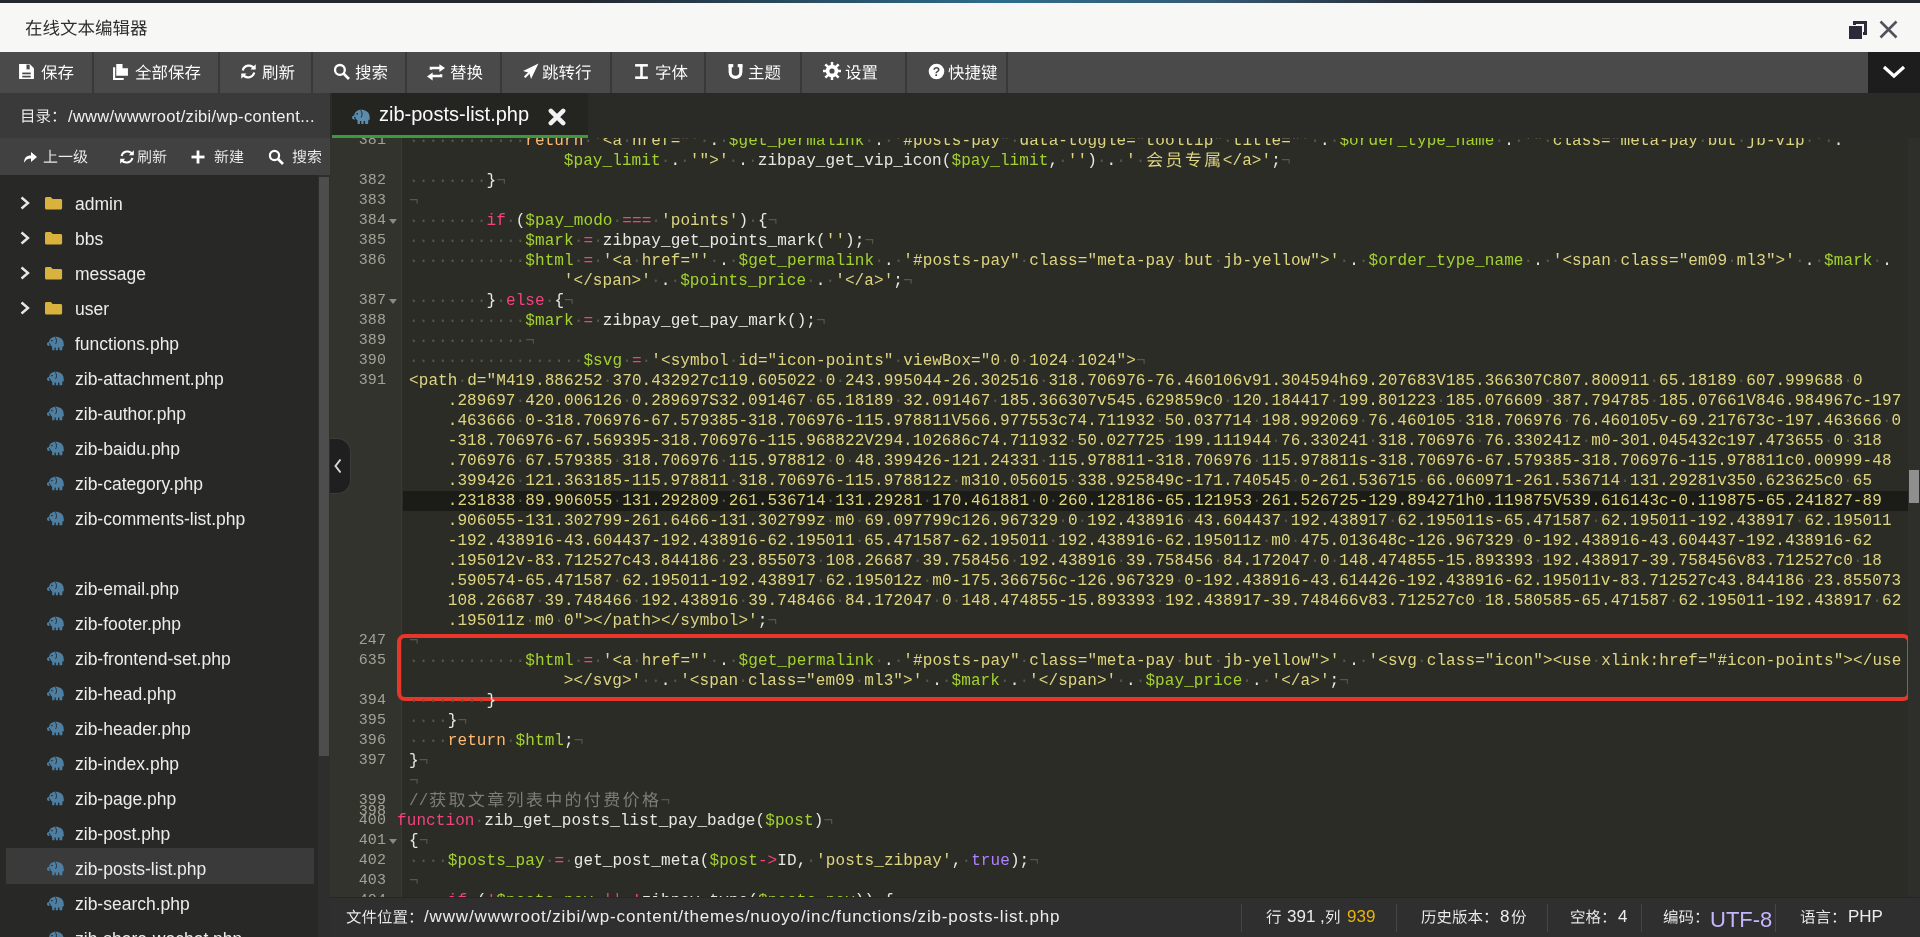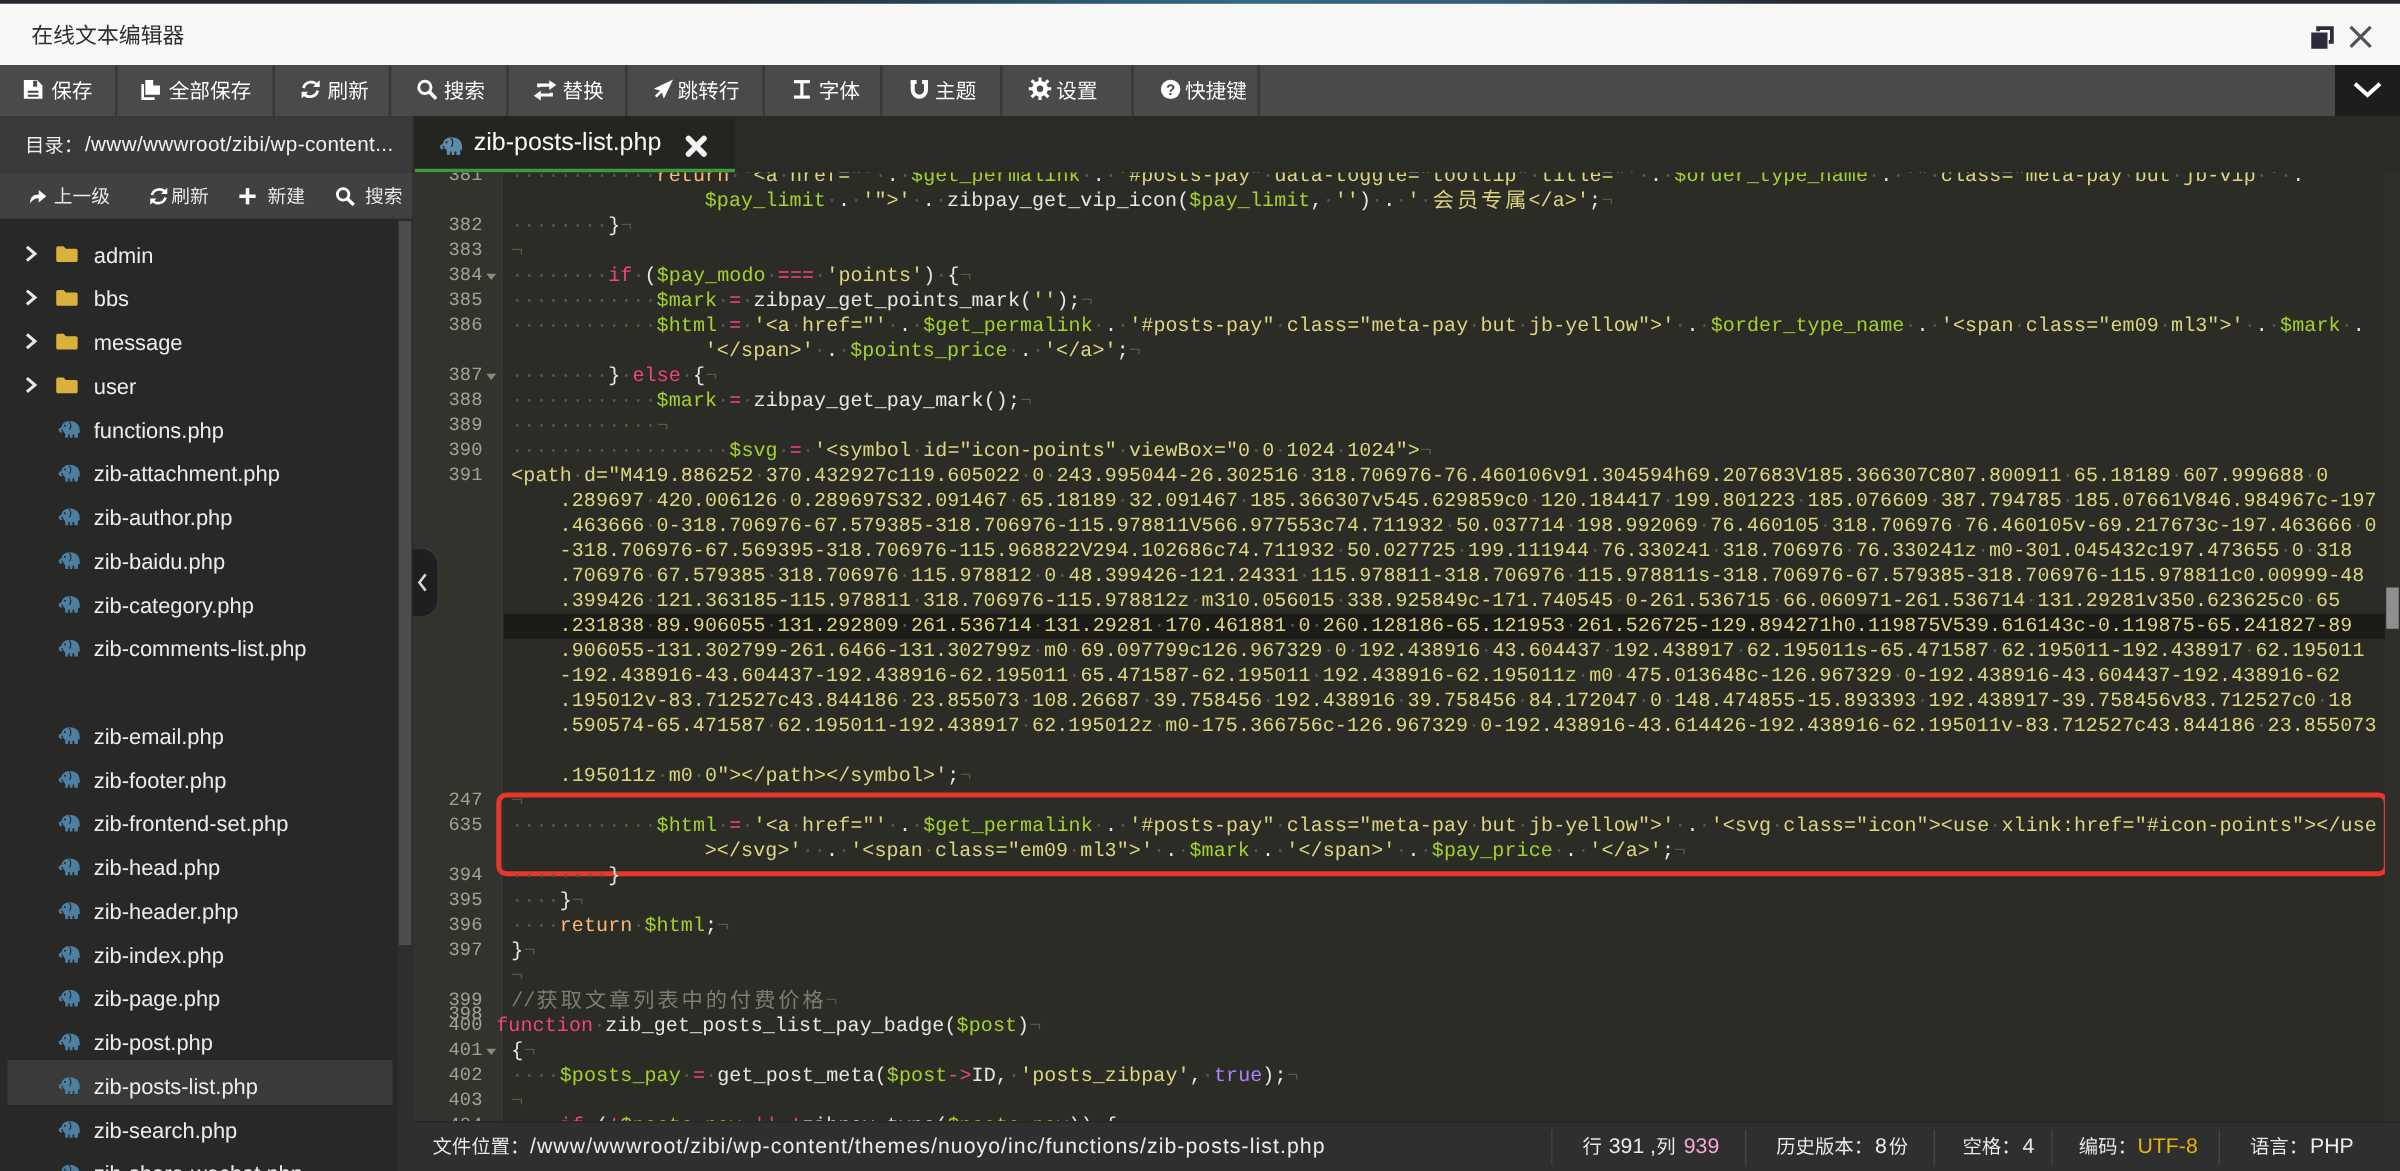--- a/index.html
+++ b/index.html
@@ -432,20 +432,21 @@
 <div class="row" style="left:117.7px;top:253px"><s class="y">.289697<i>·</i>420.006126<i>·</i>0.289697S32.091467<i>·</i>65.18189<i>·</i>32.091467<i>·</i>185.366307v545.629859c0<i>·</i>120.184417<i>·</i>199.801223<i>·</i>185.076609<i>·</i>387.794785<i>·</i>185.07661V846.984967c-197</s></div>
 <div class="row" style="left:117.7px;top:273px"><s class="y">.463666<i>·</i>0-318.706976-67.579385-318.706976-115.978811V566.977553c74.711932<i>·</i>50.037714<i>·</i>198.992069<i>·</i>76.460105<i>·</i>318.706976<i>·</i>76.460105v-69.217673c-197.463666<i>·</i>0</s></div>
 <div class="row" style="left:117.7px;top:293px"><s class="y">-318.706976-67.569395-318.706976-115.968822V294.102686c74.711932<i>·</i>50.027725<i>·</i>199.111944<i>·</i>76.330241<i>·</i>318.706976<i>·</i>76.330241z<i>·</i>m0-301.045432c197.473655<i>·</i>0<i>·</i>318</s></div>
 <div class="row" style="left:117.7px;top:313px"><s class="y">.706976<i>·</i>67.579385<i>·</i>318.706976<i>·</i>115.978812<i>·</i>0<i>·</i>48.399426-121.24331<i>·</i>115.978811-318.706976<i>·</i>115.978811s-318.706976-67.579385-318.706976-115.978811c0.00999-48</s></div>
 <div class="row" style="left:117.7px;top:333px"><s class="y">.399426<i>·</i>121.363185-115.978811<i>·</i>318.706976-115.978812z<i>·</i>m310.056015<i>·</i>338.925849c-171.740545<i>·</i>0-261.536715<i>·</i>66.060971-261.536714<i>·</i>131.29281v350.623625c0<i>·</i>65</s></div>
 <div class="row" style="left:117.7px;top:353px"><s class="y">.231838<i>·</i>89.906055<i>·</i>131.292809<i>·</i>261.536714<i>·</i>131.29281<i>·</i>170.461881<i>·</i>0<i>·</i>260.128186-65.121953<i>·</i>261.526725-129.894271h0.119875V539.616143c-0.119875-65.241827-89</s></div>
 <div class="row" style="left:117.7px;top:373px"><s class="y">.906055-131.302799-261.6466-131.302799z<i>·</i>m0<i>·</i>69.097799c126.967329<i>·</i>0<i>·</i>192.438916<i>·</i>43.604437<i>·</i>192.438917<i>·</i>62.195011s-65.471587<i>·</i>62.195011-192.438917<i>·</i>62.195011</s></div>
 <div class="row" style="left:117.7px;top:393px"><s class="y">-192.438916-43.604437-192.438916-62.195011<i>·</i>65.471587-62.195011<i>·</i>192.438916-62.195011z<i>·</i>m0<i>·</i>475.013648c-126.967329<i>·</i>0-192.438916-43.604437-192.438916-62</s></div>
 <div class="row" style="left:117.7px;top:413px"><s class="y">.195012v-83.712527c43.844186<i>·</i>23.855073<i>·</i>108.26687<i>·</i>39.758456<i>·</i>192.438916<i>·</i>39.758456<i>·</i>84.172047<i>·</i>0<i>·</i>148.474855-15.893393<i>·</i>192.438917-39.758456v83.712527c0<i>·</i>18</s></div>
 <div class="row" style="left:117.7px;top:433px"><s class="y">.590574-65.471587<i>·</i>62.195011-192.438917<i>·</i>62.195012z<i>·</i>m0-175.366756c-126.967329<i>·</i>0-192.438916-43.614426-192.438916-62.195011v-83.712527c43.844186<i>·</i>23.855073</s></div>
+<div class="row" style="left:117.7px;top:453px"><s class="y">108.26687<i>·</i>39.748466<i>·</i>192.438916<i>·</i>39.748466<i>·</i>84.172047<i>·</i>0<i>·</i>148.474855-15.893393<i>·</i>192.438917-39.748466v83.712527c0<i>·</i>18.580585-65.471587<i>·</i>62.195011-192.438917<i>·</i>62</s></div>
 <div class="row" style="left:117.7px;top:473px"><s class="y">.195011z<i>·</i>m0<i>·</i>0"&gt;&lt;/path&gt;&lt;/symbol&gt;'</s><s class="w">;</s><i>¬</i></div>
 <div class="num" style="left:0;top:493px">247</div>
 <div class="row" style="left:79.0px;top:493px"><i>¬</i></div>
 <div class="num" style="left:0;top:513px">635</div>
 <div class="row" style="left:79.0px;top:513px"><i>············</i><s class="g">$html</s><i>·</i><s class="p">=</s><i>·</i><s class="y">'&lt;a<i>·</i>href="'</s><i>·</i><s class="w">.</s><i>·</i><s class="g">$get_permalink</s><i>·</i><s class="w">.</s><i>·</i><s class="y">'#posts-pay"<i>·</i>class="meta-pay<i>·</i>but<i>·</i>jb-yellow"&gt;'</s><i>·</i><s class="w">.</s><i>·</i><s class="y">'&lt;svg<i>·</i>class="icon"&gt;&lt;use<i>·</i>xlink:href="#icon-points"&gt;&lt;/use</s></div>
 <div class="row" style="left:233.8px;top:533px"><s class="y">&gt;&lt;/svg&gt;'</s><i>·</i><i>·</i><s class="w">.</s><i>·</i><s class="y">'&lt;span<i>·</i>class="em09<i>·</i>ml3"&gt;'</s><i>·</i><s class="w">.</s><i>·</i><s class="g">$mark</s><i>·</i><s class="w">.</s><i>·</i><s class="y">'&lt;/span&gt;'</s><i>·</i><s class="w">.</s><i>·</i><s class="g">$pay_price</s><i>·</i><s class="w">.</s><i>·</i><s class="y">'&lt;/a&gt;'</s><s class="w">;</s><i>¬</i></div>
 <div class="num" style="left:0;top:553px">394</div>
 <div class="row" style="left:79.0px;top:553px"><i>········</i><s class="w">}</s></div>
 <div class="num" style="left:0;top:573px">395</div>
 <div class="row" style="left:79.0px;top:573px"><i>····</i><s class="w">}</s><i>¬</i></div>
@@ -488,31 +489,31 @@
     <path fill="#ececec" d="M6.6 0.9C7 1.6 7.5 2.7 7.7 3.3L9 2.9C8.8 2.3 8.2 1.3 7.8 0.5ZM0.8 3.3V4.5H3.2C4.1 6.9 5.3 8.9 6.9 10.5C5.2 12 3.1 13 0.6 13.7C0.8 14 1.2 14.6 1.3 14.8C3.9 14 6 12.9 7.8 11.4C9.5 12.9 11.6 14.1 14.2 14.8C14.4 14.4 14.7 14 15 13.7C12.5 13.1 10.4 12 8.7 10.5C10.2 8.9 11.4 6.9 12.3 4.5H14.8V3.3ZM7.8 9.7C6.4 8.2 5.2 6.5 4.4 4.5H11C10.2 6.6 9.2 8.3 7.8 9.7ZM20.4 8.4V9.5H24.9V14.9H26V9.5H30.3V8.4H26V4.9H29.6V3.8H26V0.8H24.9V3.8H22.8C23 3.1 23.2 2.4 23.3 1.6L22.2 1.4C21.8 3.4 21.2 5.4 20.3 6.7C20.6 6.9 21.1 7.1 21.3 7.3C21.7 6.6 22.1 5.8 22.4 4.9H24.9V8.4ZM19.7 0.7C18.8 3 17.5 5.3 16 6.9C16.2 7.1 16.5 7.7 16.7 8C17.2 7.5 17.6 6.9 18.1 6.2V14.8H19.2V4.4C19.8 3.3 20.3 2.2 20.8 1ZM36.7 3.4V4.6H45.2V3.4ZM37.7 5.8C38.2 7.9 38.7 10.8 38.8 12.4L39.9 12.1C39.8 10.5 39.3 7.7 38.8 5.5ZM39.8 0.8C40.1 1.6 40.4 2.6 40.6 3.3L41.7 2.9C41.6 2.3 41.2 1.3 40.9 0.5ZM36.1 13.1V14.2H45.8V13.1H42.6C43.2 11 43.8 8 44.2 5.6L43 5.4C42.7 7.7 42.1 11 41.5 13.1ZM35.4 0.7C34.6 3 33.1 5.4 31.6 6.9C31.8 7.1 32.1 7.7 32.3 8C32.8 7.5 33.3 6.8 33.8 6.1V14.8H35V4.3C35.6 3.3 36.1 2.1 36.5 1ZM56.6 2H59.2V3.4H56.6ZM53 2H55.5V3.4H53ZM49.4 2H51.9V3.4H49.4ZM49.4 7V13.5H47.4V14.4H61.1V13.5H59V7H54.2L54.4 6.1H60.8V5.2H54.6L54.7 4.3H60.4V1.2H48.3V4.3H53.5L53.4 5.2H47.6V6.1H53.3L53.1 7ZM50.6 13.5V12.6H57.9V13.5ZM50.6 9.4H57.9V10.3H50.6ZM50.6 8.7V7.8H57.9V8.7ZM50.6 11H57.9V11.9H50.6ZM65.9 6.1C66.5 6.1 67.1 5.7 67.1 5C67.1 4.2 66.5 3.8 65.9 3.8C65.3 3.8 64.7 4.2 64.7 5C64.7 5.7 65.3 6.1 65.9 6.1ZM65.9 13.7C66.5 13.7 67.1 13.2 67.1 12.5C67.1 11.8 66.5 11.4 65.9 11.4C65.3 11.4 64.7 11.8 64.7 12.5C64.7 13.2 65.3 13.7 65.9 13.7Z"></path>
   </svg>
 <div class="abs" style="left:424px;top:907px;font-size:17px;letter-spacing:0.85px;color:#ececec">/www/wwwroot/zibi/wp-content/themes/nuoyo/inc/functions/zib-posts-list.php</div>
 <svg style="position:absolute;left:1266px;top:909px;" width="15.5" height="15.5" viewBox="0 0 15.5 15.5">
     <path fill="#ececec" d="M6.7 1.6V2.7H14.4V1.6ZM4.1 0.6C3.3 1.7 1.8 3.1 0.5 4C0.7 4.2 1.1 4.7 1.2 4.9C2.6 3.9 4.2 2.4 5.3 1.1ZM6.1 5.8V6.9H11.3V13.4C11.3 13.6 11.2 13.7 10.9 13.7C10.6 13.7 9.5 13.7 8.4 13.7C8.6 14 8.8 14.5 8.8 14.8C10.4 14.8 11.2 14.8 11.8 14.7C12.3 14.5 12.5 14.1 12.5 13.4V6.9H14.8V5.8ZM4.8 3.9C3.7 5.7 2 7.5 0.4 8.6C0.6 8.9 1 9.4 1.2 9.6C1.8 9.2 2.4 8.6 3 8V14.9H4.1V6.7C4.8 6 5.4 5.1 5.9 4.3Z"></path>
   </svg>
 <div class="abs" style="left:1287px;top:907px;font-size:17px;color:#ececec">391 ,</div>
 <svg style="position:absolute;left:1325px;top:909px;" width="15.5" height="15.5" viewBox="0 0 15.5 15.5">
     <path fill="#ececec" d="M10 2.4V11.1H11.1V2.4ZM13.1 0.7V13.4C13.1 13.6 13.1 13.7 12.8 13.7C12.6 13.7 11.7 13.7 10.9 13.7C11.1 14 11.2 14.5 11.3 14.8C12.5 14.8 13.2 14.8 13.7 14.6C14.1 14.4 14.3 14.1 14.3 13.4V0.7ZM2.8 9C3.6 9.5 4.6 10.3 5.2 10.8C4.1 12.3 2.8 13.4 1.2 14C1.5 14.2 1.8 14.7 1.9 15C5.2 13.5 7.6 10.5 8.4 5.1L7.7 4.9L7.5 4.9H4C4.2 4.2 4.4 3.4 4.6 2.6H8.9V1.5H0.9V2.6H3.5C2.9 4.9 2.1 7.1 0.8 8.6C1.1 8.8 1.5 9.1 1.7 9.4C2.4 8.4 3.1 7.3 3.6 6H7.1C6.8 7.4 6.4 8.7 5.8 9.8C5.2 9.3 4.2 8.6 3.5 8.1Z"></path>
   </svg>
-<div class="abs" style="left:1347px;top:907px;font-size:17px;color:#f9a8d4">939</div>
+<div class="abs" style="left:1347px;top:907px;font-size:17px;color:#eab308">939</div>
 <svg style="position:absolute;left:1421px;top:909px;" width="77.5" height="15.5" viewBox="0 0 77.5 15.5">
     <path fill="#ececec" d="M1.8 1.4V6.3C1.8 8.7 1.7 11.9 0.5 14.2C0.8 14.3 1.3 14.6 1.6 14.8C2.8 12.4 3 8.8 3 6.3V2.5H14.7V1.4ZM7.7 3.3C7.6 4.2 7.6 5.1 7.6 5.9H4V7H7.5C7.2 10 6.3 12.5 3.3 14C3.5 14.2 3.9 14.5 4.1 14.8C7.3 13.1 8.3 10.4 8.6 7H12.7C12.5 11.2 12.2 12.9 11.8 13.3C11.6 13.5 11.4 13.5 11.1 13.5C10.8 13.5 9.8 13.5 8.8 13.4C9 13.7 9.2 14.2 9.2 14.6C10.1 14.6 11.1 14.7 11.6 14.6C12.1 14.6 12.4 14.5 12.8 14.1C13.3 13.4 13.6 11.5 13.9 6.4C13.9 6.3 13.9 5.9 13.9 5.9H8.7C8.8 5.1 8.8 4.2 8.9 3.3ZM18.5 4.2H22.7V7.1H18.5ZM23.9 4.2H28V7.1H23.9ZM19.2 8.7 18.1 9.1C18.7 10.4 19.5 11.5 20.5 12.2C19.5 12.9 18.1 13.4 16.2 13.8C16.4 14.1 16.7 14.6 16.9 14.9C19 14.4 20.4 13.7 21.5 12.9C23.5 14.2 26.3 14.6 29.9 14.8C30 14.4 30.2 13.9 30.4 13.7C26.9 13.5 24.3 13.2 22.4 12.1C23.4 11 23.7 9.6 23.8 8.2H29.2V3.1H23.9V0.7H22.7V3.1H17.4V8.2H22.6C22.6 9.4 22.3 10.5 21.4 11.5C20.5 10.8 19.7 9.9 19.2 8.7ZM32.6 0.9V7.1C32.6 9.4 32.5 12.2 31.5 14.2C31.7 14.4 32.1 14.7 32.3 14.9C33.2 13.3 33.5 11.3 33.7 9.3H35.8V14.9H36.9V8.2H33.7L33.7 7.1V6H37.8V4.9H36.4V0.6H35.4V4.9H33.7V0.9ZM44.2 6.2C43.9 8 43.3 9.5 42.5 10.7C41.8 9.4 41.2 7.9 40.9 6.2ZM38.5 1.7V7C38.5 9.3 38.3 12.2 37.2 14.3C37.4 14.4 37.9 14.8 38.1 15C39.4 12.7 39.6 9.6 39.6 7V6.2H39.9C40.3 8.3 41 10.1 41.9 11.7C41 12.7 40 13.5 39 14C39.2 14.2 39.5 14.6 39.7 14.9C40.7 14.4 41.7 13.6 42.5 12.6C43.2 13.6 44.1 14.4 45.1 14.9C45.3 14.6 45.7 14.2 45.9 14C44.8 13.5 43.9 12.7 43.2 11.7C44.3 10.1 45.1 8 45.4 5.3L44.7 5.1L44.6 5.1H39.6V2.6C41.7 2.4 44 2.1 45.7 1.7L45 0.7C43.4 1.1 40.8 1.5 38.5 1.7ZM53.6 0.6V3.9H47.5V5.1H52.2C51.1 7.7 49.1 10.2 47.1 11.5C47.4 11.7 47.7 12.1 47.9 12.4C50.2 10.9 52.2 8.1 53.4 5.1H53.6V10.8H50V12H53.6V14.9H54.9V12H58.5V10.8H54.9V5.1H55.1C56.2 8.1 58.2 10.9 60.5 12.4C60.8 12.1 61.2 11.6 61.5 11.4C59.3 10.1 57.4 7.7 56.2 5.1H61V3.9H54.9V0.6ZM65.9 6.1C66.5 6.1 67.1 5.7 67.1 5C67.1 4.2 66.5 3.8 65.9 3.8C65.3 3.8 64.7 4.2 64.7 5C64.7 5.7 65.3 6.1 65.9 6.1ZM65.9 13.7C66.5 13.7 67.1 13.2 67.1 12.5C67.1 11.8 66.5 11.4 65.9 11.4C65.3 11.4 64.7 11.8 64.7 12.5C64.7 13.2 65.3 13.7 65.9 13.7Z"></path>
   </svg>
 <div class="abs" style="left:1500px;top:907px;font-size:17px;color:#ececec">8</div>
 <svg style="position:absolute;left:1510.5px;top:909px;" width="15.5" height="15.5" viewBox="0 0 15.5 15.5">
     <path fill="#ececec" d="M11.7 0.9 10.6 1.1C11.3 4.2 12.4 6 14.3 7.7C14.4 7.3 14.8 6.9 15.1 6.7C13.3 5.3 12.3 3.7 11.7 0.9ZM4 0.7C3.2 3 1.9 5.3 0.5 6.9C0.7 7.1 1.1 7.7 1.2 8C1.6 7.5 2.1 6.9 2.5 6.3V14.9H3.7V4.3C4.2 3.3 4.7 2.1 5.1 1ZM7.8 1C7.2 3.4 6 5.5 4.4 6.8C4.6 7 5 7.5 5.1 7.8C5.5 7.5 5.8 7.2 6.1 6.8V7.8H8.1C7.8 10.8 6.9 12.9 4.7 14C4.9 14.2 5.3 14.7 5.5 14.9C7.8 13.5 8.9 11.2 9.3 7.8H12C11.8 11.7 11.6 13.2 11.3 13.5C11.1 13.7 11 13.7 10.7 13.7C10.5 13.7 9.8 13.7 9.1 13.7C9.3 14 9.4 14.4 9.4 14.8C10.2 14.8 10.8 14.8 11.3 14.8C11.7 14.7 12 14.6 12.3 14.2C12.8 13.7 13 12 13.2 7.2C13.2 7.1 13.2 6.7 13.2 6.7H6.2C7.4 5.3 8.4 3.4 8.9 1.3Z"></path>
   </svg>
 <svg style="position:absolute;left:1570px;top:909px;" width="46.5" height="15.5" viewBox="0 0 46.5 15.5">
     <path fill="#ececec" d="M8.7 5.3C10.3 6.1 12.4 7.4 13.5 8.1L14.2 7.2C13.1 6.5 11 5.3 9.5 4.5ZM6 4.5C4.8 5.5 3.1 6.6 1.3 7.2L2 8.2C3.8 7.5 5.5 6.3 6.8 5.2ZM1.2 13.3V14.4H14.4V13.3H8.3V9.4H12.8V8.3H2.8V9.4H7.1V13.3ZM6.6 0.9C6.8 1.4 7.1 2 7.3 2.5H1.2V6H2.3V3.6H13.2V5.6H14.4V2.5H8.8C8.5 1.9 8.1 1.1 7.8 0.5ZM24.4 3.3H27.8C27.3 4.3 26.7 5.2 26 6C25.2 5.2 24.6 4.4 24.2 3.6ZM18.6 0.6V3.9H16.3V5H18.5C18 7.2 17 9.6 15.9 10.9C16.1 11.2 16.4 11.6 16.5 12C17.3 10.9 18.1 9.2 18.6 7.5V14.9H19.7V7.1C20.2 7.7 20.8 8.6 21 9L21.7 8.1C21.4 7.7 20.1 6.2 19.7 5.7V5H21.5L21.1 5.3C21.4 5.5 21.8 5.9 22 6.1C22.6 5.7 23.1 5.1 23.6 4.5C24 5.2 24.5 6 25.2 6.7C23.9 7.8 22.3 8.6 20.8 9.1C21 9.4 21.3 9.8 21.5 10.1C21.9 9.9 22.3 9.8 22.7 9.6V14.9H23.7V14.2H28.1V14.8H29.2V9.5L29.9 9.7C30.1 9.4 30.4 9 30.6 8.8C29.1 8.3 27.8 7.6 26.8 6.7C27.8 5.5 28.7 4.2 29.3 2.6L28.6 2.2L28.3 2.3H25C25.2 1.8 25.5 1.4 25.6 0.9L24.5 0.6C23.9 2.2 22.9 3.7 21.7 4.8V3.9H19.7V0.6ZM23.7 13.2V10.2H28.1V13.2ZM23.4 9.2C24.3 8.7 25.2 8.1 26 7.4C26.7 8.1 27.6 8.7 28.6 9.2ZM34.9 6.1C35.5 6.1 36.1 5.7 36.1 5C36.1 4.2 35.5 3.8 34.9 3.8C34.3 3.8 33.7 4.2 33.7 5C33.7 5.7 34.3 6.1 34.9 6.1ZM34.9 13.7C35.5 13.7 36.1 13.2 36.1 12.5C36.1 11.8 35.5 11.4 34.9 11.4C34.3 11.4 33.7 11.8 33.7 12.5C33.7 13.2 34.3 13.7 34.9 13.7Z"></path>
   </svg>
 <div class="abs" style="left:1618px;top:907px;font-size:17px;color:#ececec">4</div>
 <svg style="position:absolute;left:1663px;top:909px;" width="46.5" height="15.5" viewBox="0 0 46.5 15.5">
     <path fill="#ececec" d="M0.6 12.8 0.9 13.9C2.2 13.4 3.8 12.7 5.4 12L5.1 11.1C3.5 11.8 1.8 12.4 0.6 12.8ZM0.9 7.1C1.2 7 1.5 6.9 3.2 6.7C2.6 7.7 2 8.4 1.8 8.7C1.3 9.3 1 9.7 0.7 9.8C0.8 10.1 1 10.6 1.1 10.8C1.3 10.6 1.8 10.5 5.3 9.7C5.2 9.4 5.2 9 5.2 8.7L2.6 9.3C3.7 7.8 4.8 6.1 5.6 4.4L4.7 3.8C4.4 4.4 4.1 5.1 3.8 5.6L2.1 5.8C2.9 4.4 3.8 2.7 4.4 1L3.3 0.6C2.8 2.5 1.7 4.5 1.4 5.1C1.1 5.6 0.9 6 0.6 6C0.7 6.3 0.9 6.9 0.9 7.1ZM9.7 8.2V10.5H8.4V8.2ZM10.5 8.2H11.6V10.5H10.5ZM7.5 7.3V14.8H8.4V11.4H9.7V14.4H10.5V11.4H11.6V14.4H12.4V11.4H13.5V13.7C13.5 13.9 13.5 13.9 13.3 13.9C13.2 13.9 13 13.9 12.6 13.9C12.7 14.1 12.8 14.5 12.9 14.8C13.4 14.8 13.8 14.7 14.1 14.6C14.4 14.4 14.4 14.2 14.4 13.8V7.2L13.5 7.3ZM12.4 8.2H13.5V10.5H12.4ZM9.4 0.8C9.6 1.3 9.9 1.8 10 2.3H6.4V5.7C6.4 8 6.3 11.5 4.9 14C5.1 14.1 5.6 14.4 5.8 14.6C7.2 12.1 7.5 8.4 7.5 5.9H14.3V2.3H11.3C11.1 1.8 10.8 1.1 10.5 0.5ZM7.5 3.3H13.2V4.9H7.5ZM21.9 10.5V11.5H27.8V10.5ZM23.1 3.6C23 5.1 22.8 7.2 22.6 8.4H22.9L28.9 8.4C28.6 11.8 28.2 13.2 27.8 13.6C27.7 13.8 27.5 13.8 27.2 13.8C27 13.8 26.3 13.8 25.5 13.7C25.7 14 25.8 14.4 25.9 14.8C26.6 14.8 27.3 14.8 27.7 14.8C28.2 14.8 28.5 14.6 28.8 14.3C29.3 13.7 29.7 12.1 30 7.9C30.1 7.8 30.1 7.4 30.1 7.4H28.1C28.4 5.5 28.6 3.2 28.8 1.6L27.9 1.5L27.8 1.5H22.4V2.6H27.6C27.4 4 27.2 5.9 27 7.4H23.8C24 6.3 24.1 4.8 24.2 3.6ZM16.3 1.4V2.5H18.2C17.7 4.9 17.1 7.1 15.9 8.6C16.1 8.9 16.4 9.5 16.5 9.8C16.8 9.4 17.1 9 17.3 8.5V14.2H18.3V12.9H21.2V6.2H18.3C18.7 5.1 19 3.8 19.3 2.5H21.6V1.4ZM18.3 7.3H20.1V11.9H18.3ZM34.9 6.1C35.5 6.1 36.1 5.7 36.1 5C36.1 4.2 35.5 3.8 34.9 3.8C34.3 3.8 33.7 4.2 33.7 5C33.7 5.7 34.3 6.1 34.9 6.1ZM34.9 13.7C35.5 13.7 36.1 13.2 36.1 12.5C36.1 11.8 35.5 11.4 34.9 11.4C34.3 11.4 33.7 11.8 33.7 12.5C33.7 13.2 34.3 13.7 34.9 13.7Z"></path>
   </svg>
-<div class="abs" style="left:1710px;top:907px;font-size:17px;color:#eab308">UTF-8</div>
+<div class="abs" style="left:1710px;top:907px;font-size:22px;color:#c4b5fd">UTF-8</div>
 <svg style="position:absolute;left:1800px;top:909px;" width="46.5" height="15.5" viewBox="0 0 46.5 15.5">
     <path fill="#ececec" d="M1.5 1.8C2.4 2.5 3.4 3.5 3.9 4.2L4.7 3.3C4.2 2.7 3.1 1.7 2.3 1ZM6.1 4V5H8.1C7.9 5.7 7.7 6.5 7.5 7.1H5V8.2H14.8V7.1H13C13.1 6.1 13.3 5 13.3 4L12.5 3.9L12.3 4H9.5L9.8 2.2H14.3V1.2H5.5V2.2H8.6L8.3 4ZM8.7 7.1 9.2 5H12.1C12.1 5.6 12 6.4 11.9 7.1ZM6.2 9.4V14.9H7.4V14.3H12.6V14.8H13.8V9.4ZM7.4 13.3V10.5H12.6V13.3ZM2.9 14.4C3.1 14.1 3.5 13.8 6.1 12C6 11.8 5.9 11.3 5.8 11L3.9 12.3V5.5H0.7V6.6H2.9V12.2C2.9 12.9 2.5 13.2 2.3 13.4C2.5 13.6 2.8 14.1 2.9 14.4ZM18.6 7.6V8.5H27.9V7.6ZM18.6 5.2V6.2H27.9V5.2ZM18.4 10V14.9H19.6V14.2H26.9V14.8H28.1V10ZM19.6 13.2V11H26.9V13.2ZM21.9 0.9C22.4 1.5 23 2.4 23.3 2.9H16.3V4H30.2V2.9H24L24.6 2.8C24.3 2.2 23.6 1.3 23 0.6ZM34.9 6.1C35.5 6.1 36.1 5.7 36.1 5C36.1 4.2 35.5 3.8 34.9 3.8C34.3 3.8 33.7 4.2 33.7 5C33.7 5.7 34.3 6.1 34.9 6.1ZM34.9 13.7C35.5 13.7 36.1 13.2 36.1 12.5C36.1 11.8 35.5 11.4 34.9 11.4C34.3 11.4 33.7 11.8 33.7 12.5C33.7 13.2 34.3 13.7 34.9 13.7Z"></path>
   </svg>
 <div class="abs" style="left:1848px;top:907px;font-size:17px;color:#ececec">PHP</div>
 </body></html>

